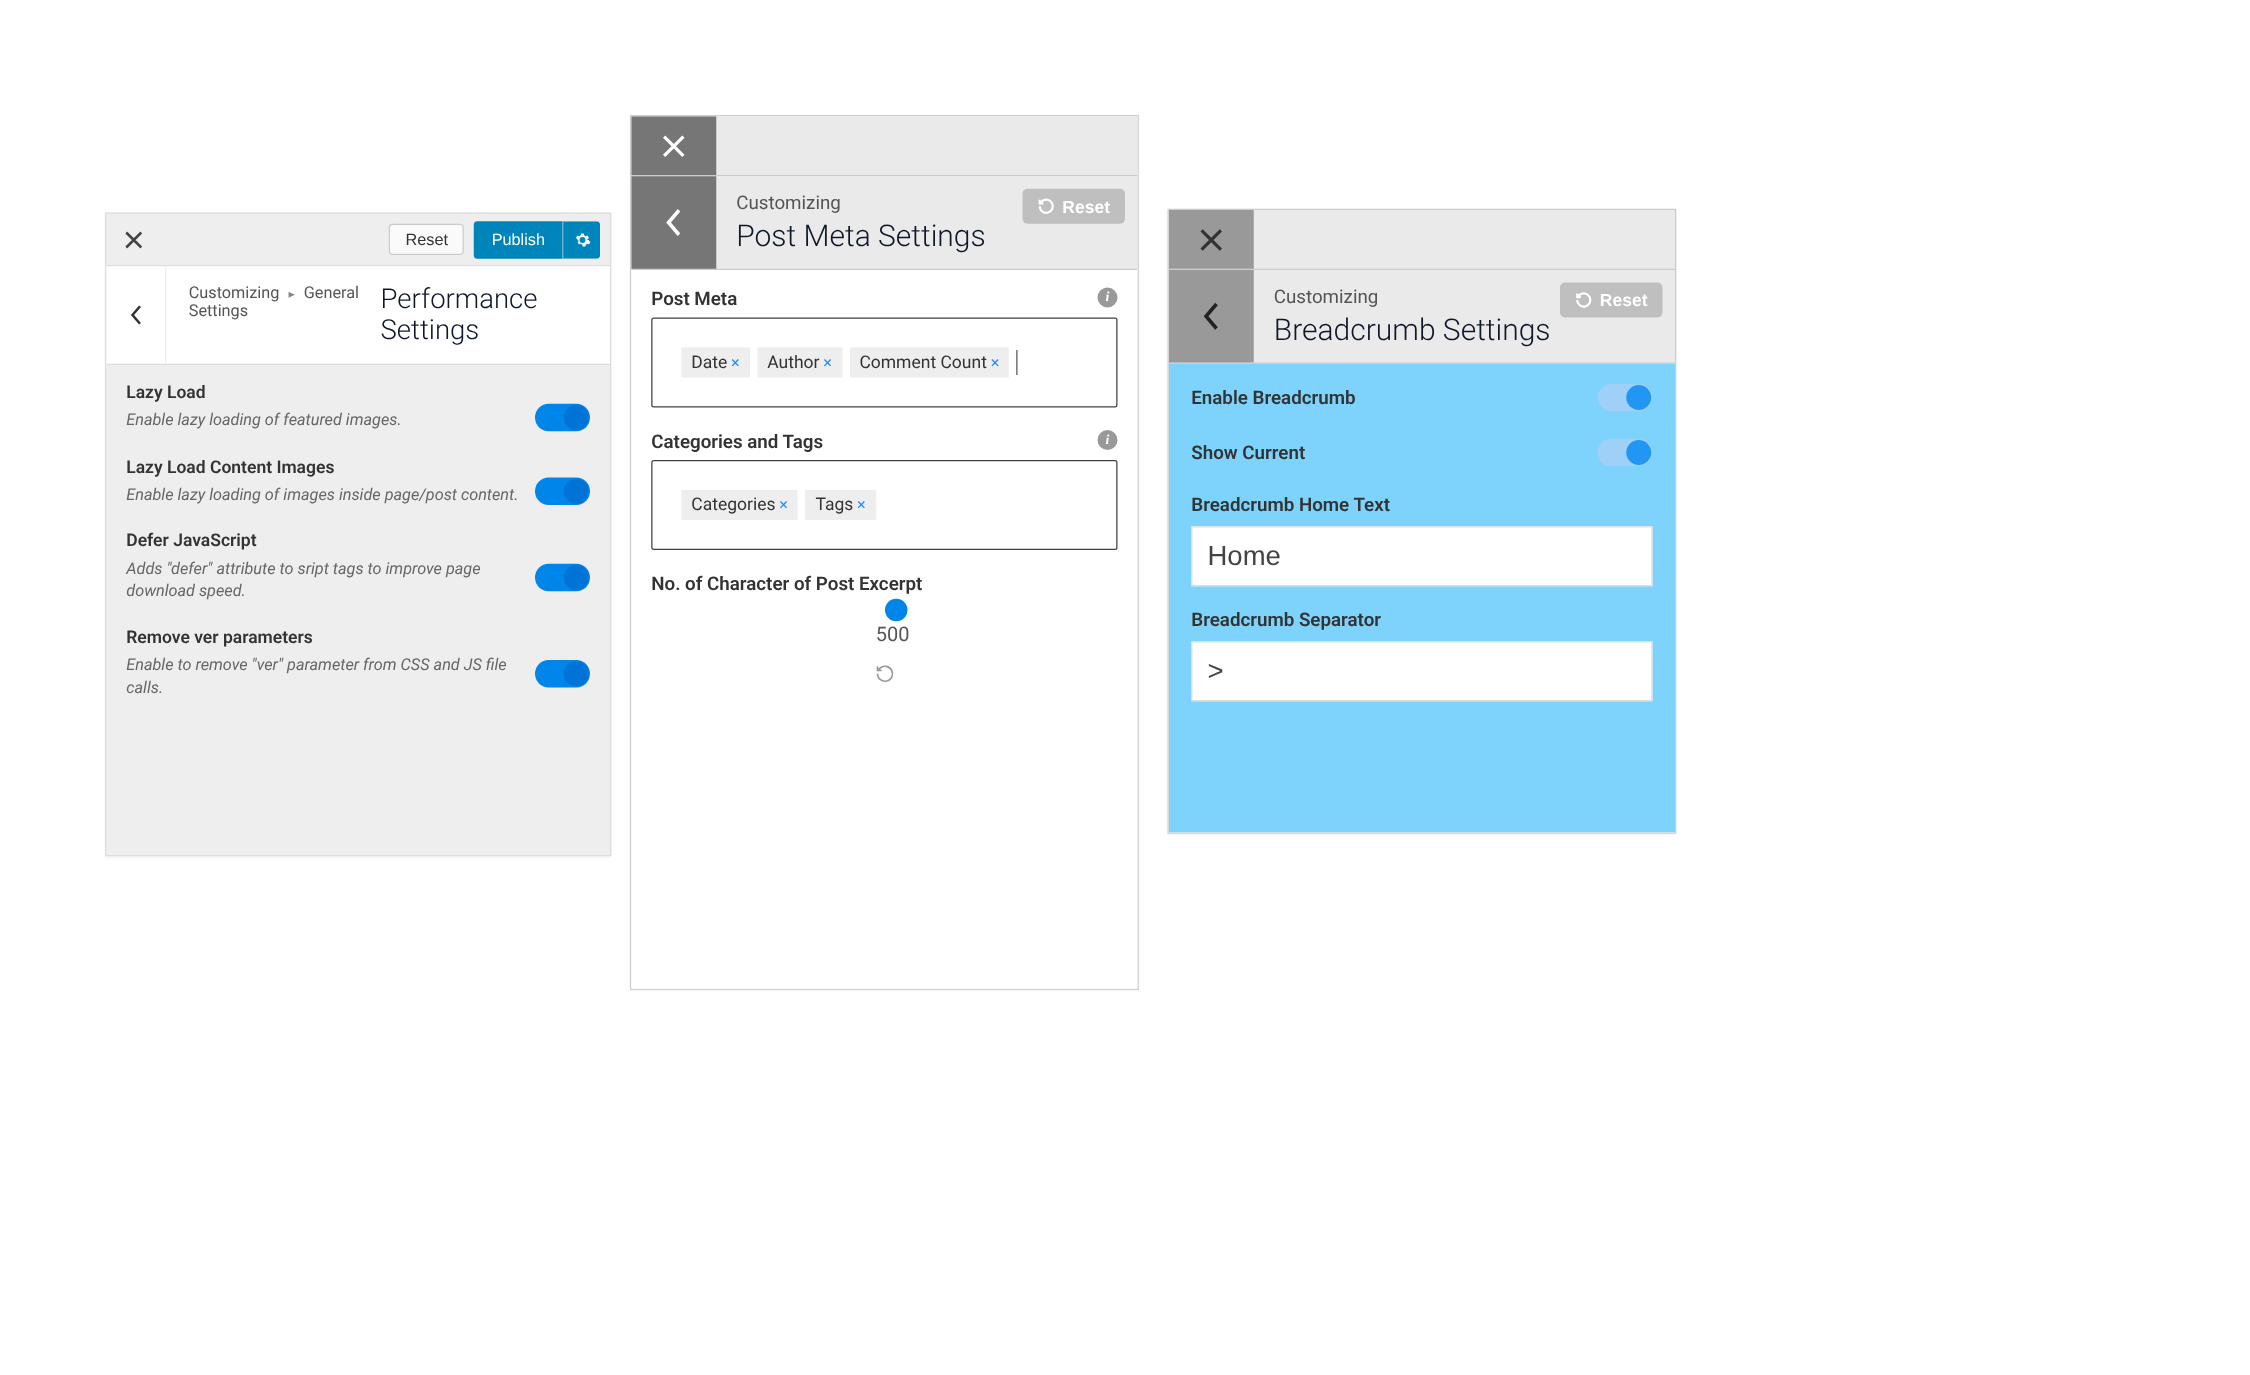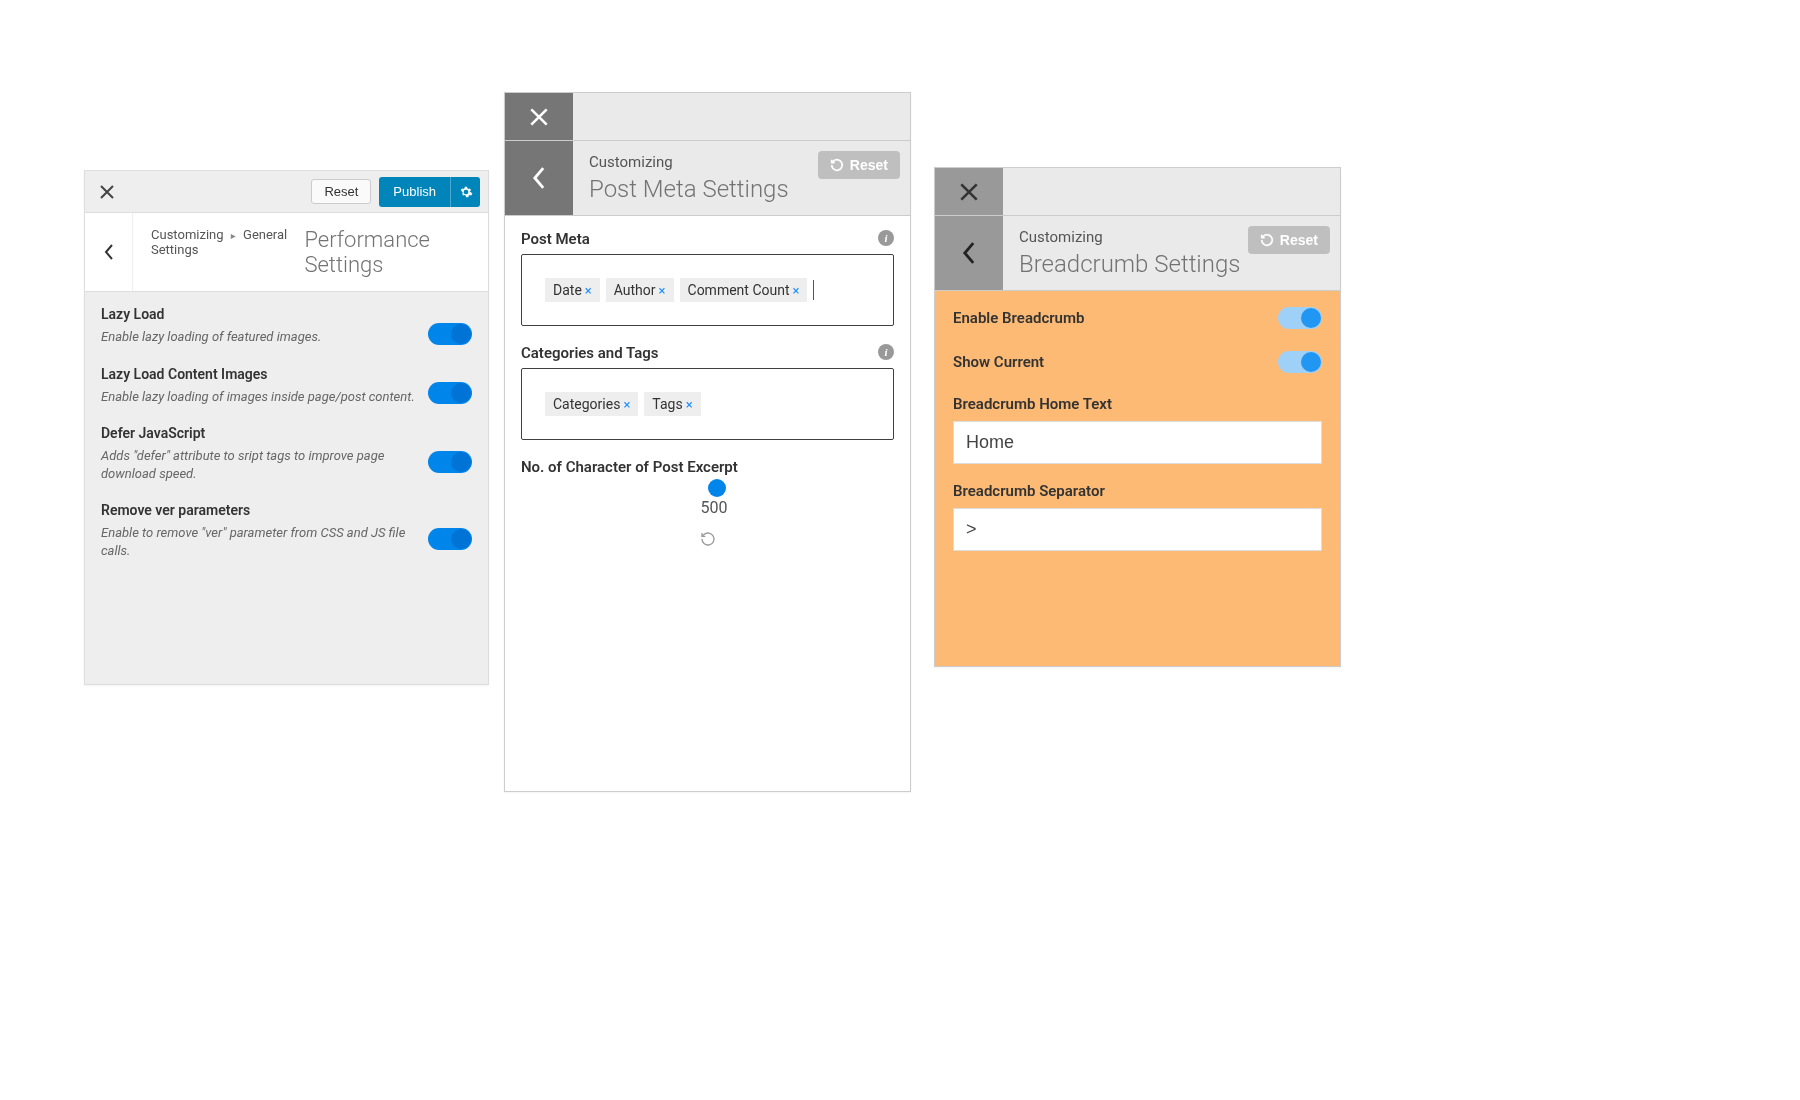--- a/index.html
+++ b/index.html
@@ -90,21 +90,21 @@
     gap: 6px;
   }
   .breadcrumb-line {
     font-size: 13px;
     color: #555;
   }
   .breadcrumb-sep { margin: 0 4px; color: #888; font-size: 10px; }
   .panel-title {
     font-size: 22px;
     font-weight: 300;
-    color: #737373;
+    color: #0f172a;
   }
 
   .p1-body {
     background: #eee;
     padding: 14px 16px;
     flex: 1;
   }
   .option {
     display: flex;
     justify-content: space-between;
@@ -238,34 +238,34 @@
     width: 20px; height: 20px;
     display: flex; align-items: center; justify-content: center;
     color: #999;
     cursor: pointer;
     font-size: 16px;
   }
   .text-input {
     width: 100%;
     border: 1px solid #ddd;
     padding: 10px 12px;
-    font-size: 18px;
+    font-size: 22px;
     color: #444;
     background: #fff;
   }
 
   
   .p3 { left: 934px; top: 167px; width: 407px; height: 500px; background: #fff; border: 1px solid #ccc;}
   .p3-top {
     height: 48px;
     background: #eaeaea;
     border-bottom: 1px solid #ccc;
     display: flex;
   }
-  .p3-body { padding: 16px 18px; background: #fdba74; flex: 1; }
+  .p3-body { padding: 16px 18px; background: #7dd3fc; flex: 1; }
 
   .toggle-row {
     display: flex;
     justify-content: space-between;
     align-items: center;
     margin-bottom: 22px;
   }
   .toggle-label { font-size: 15px; font-weight: 600; color: #333; }
 
   svg { display: block; }

